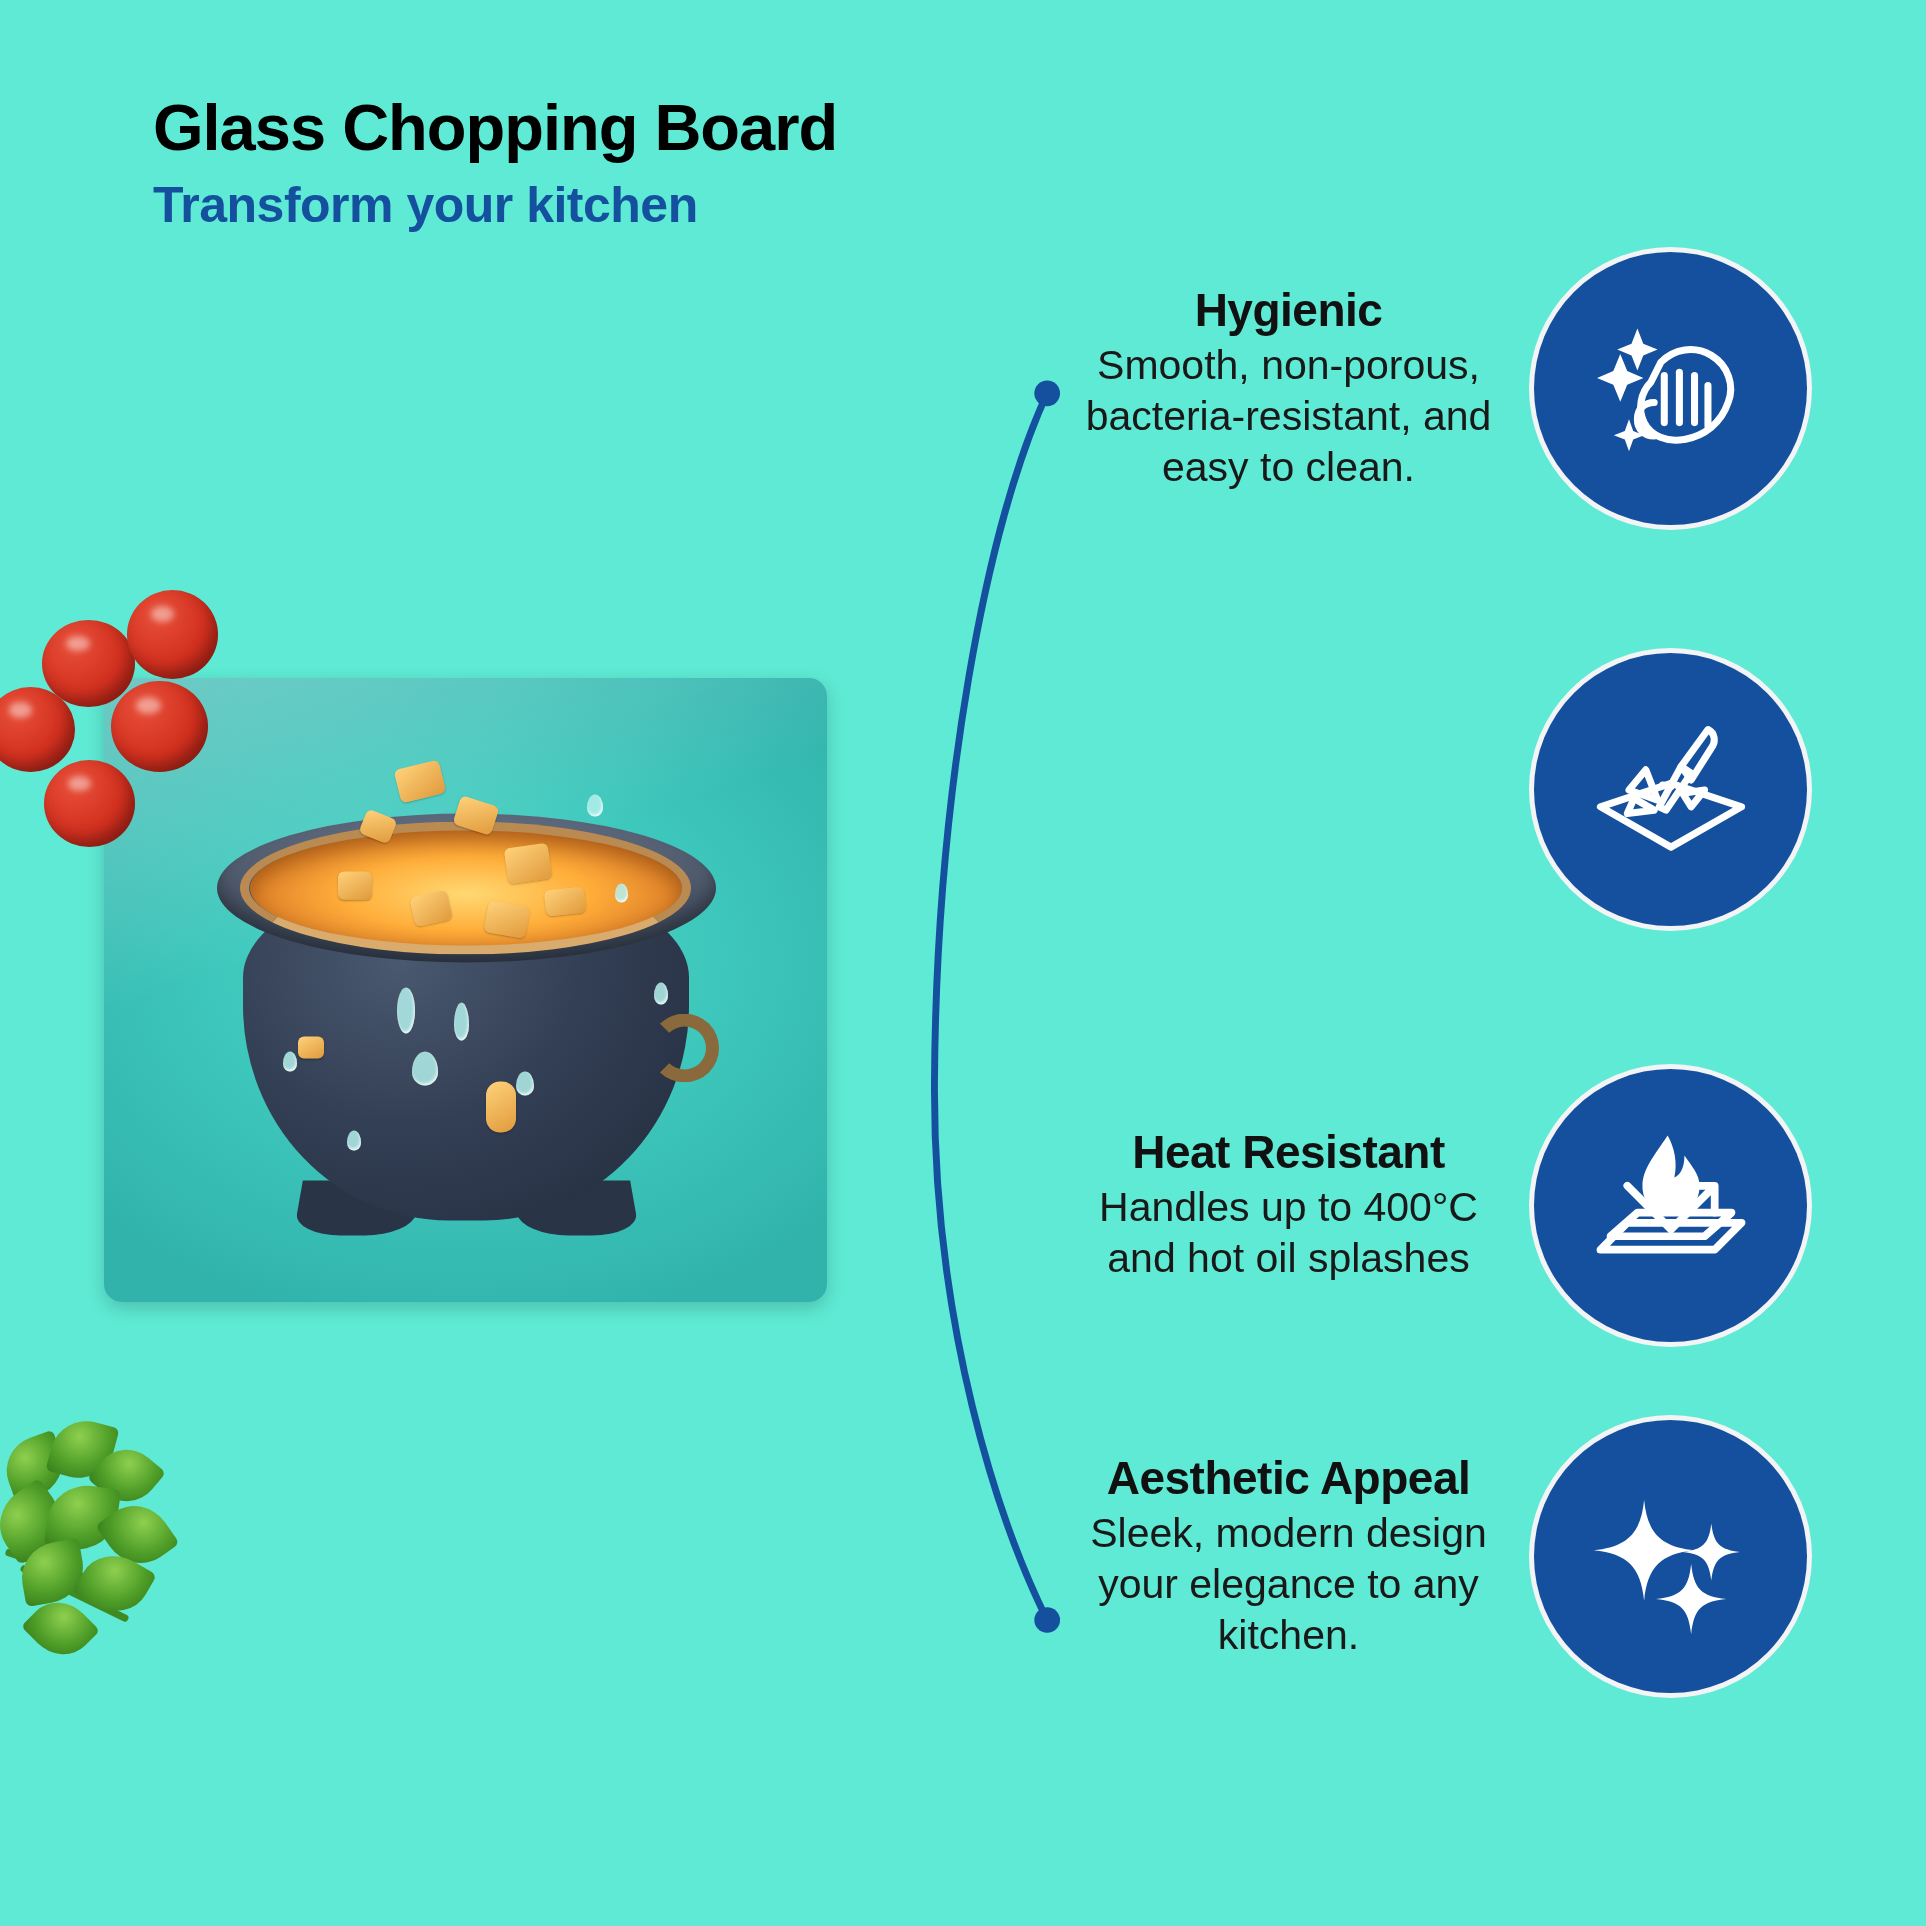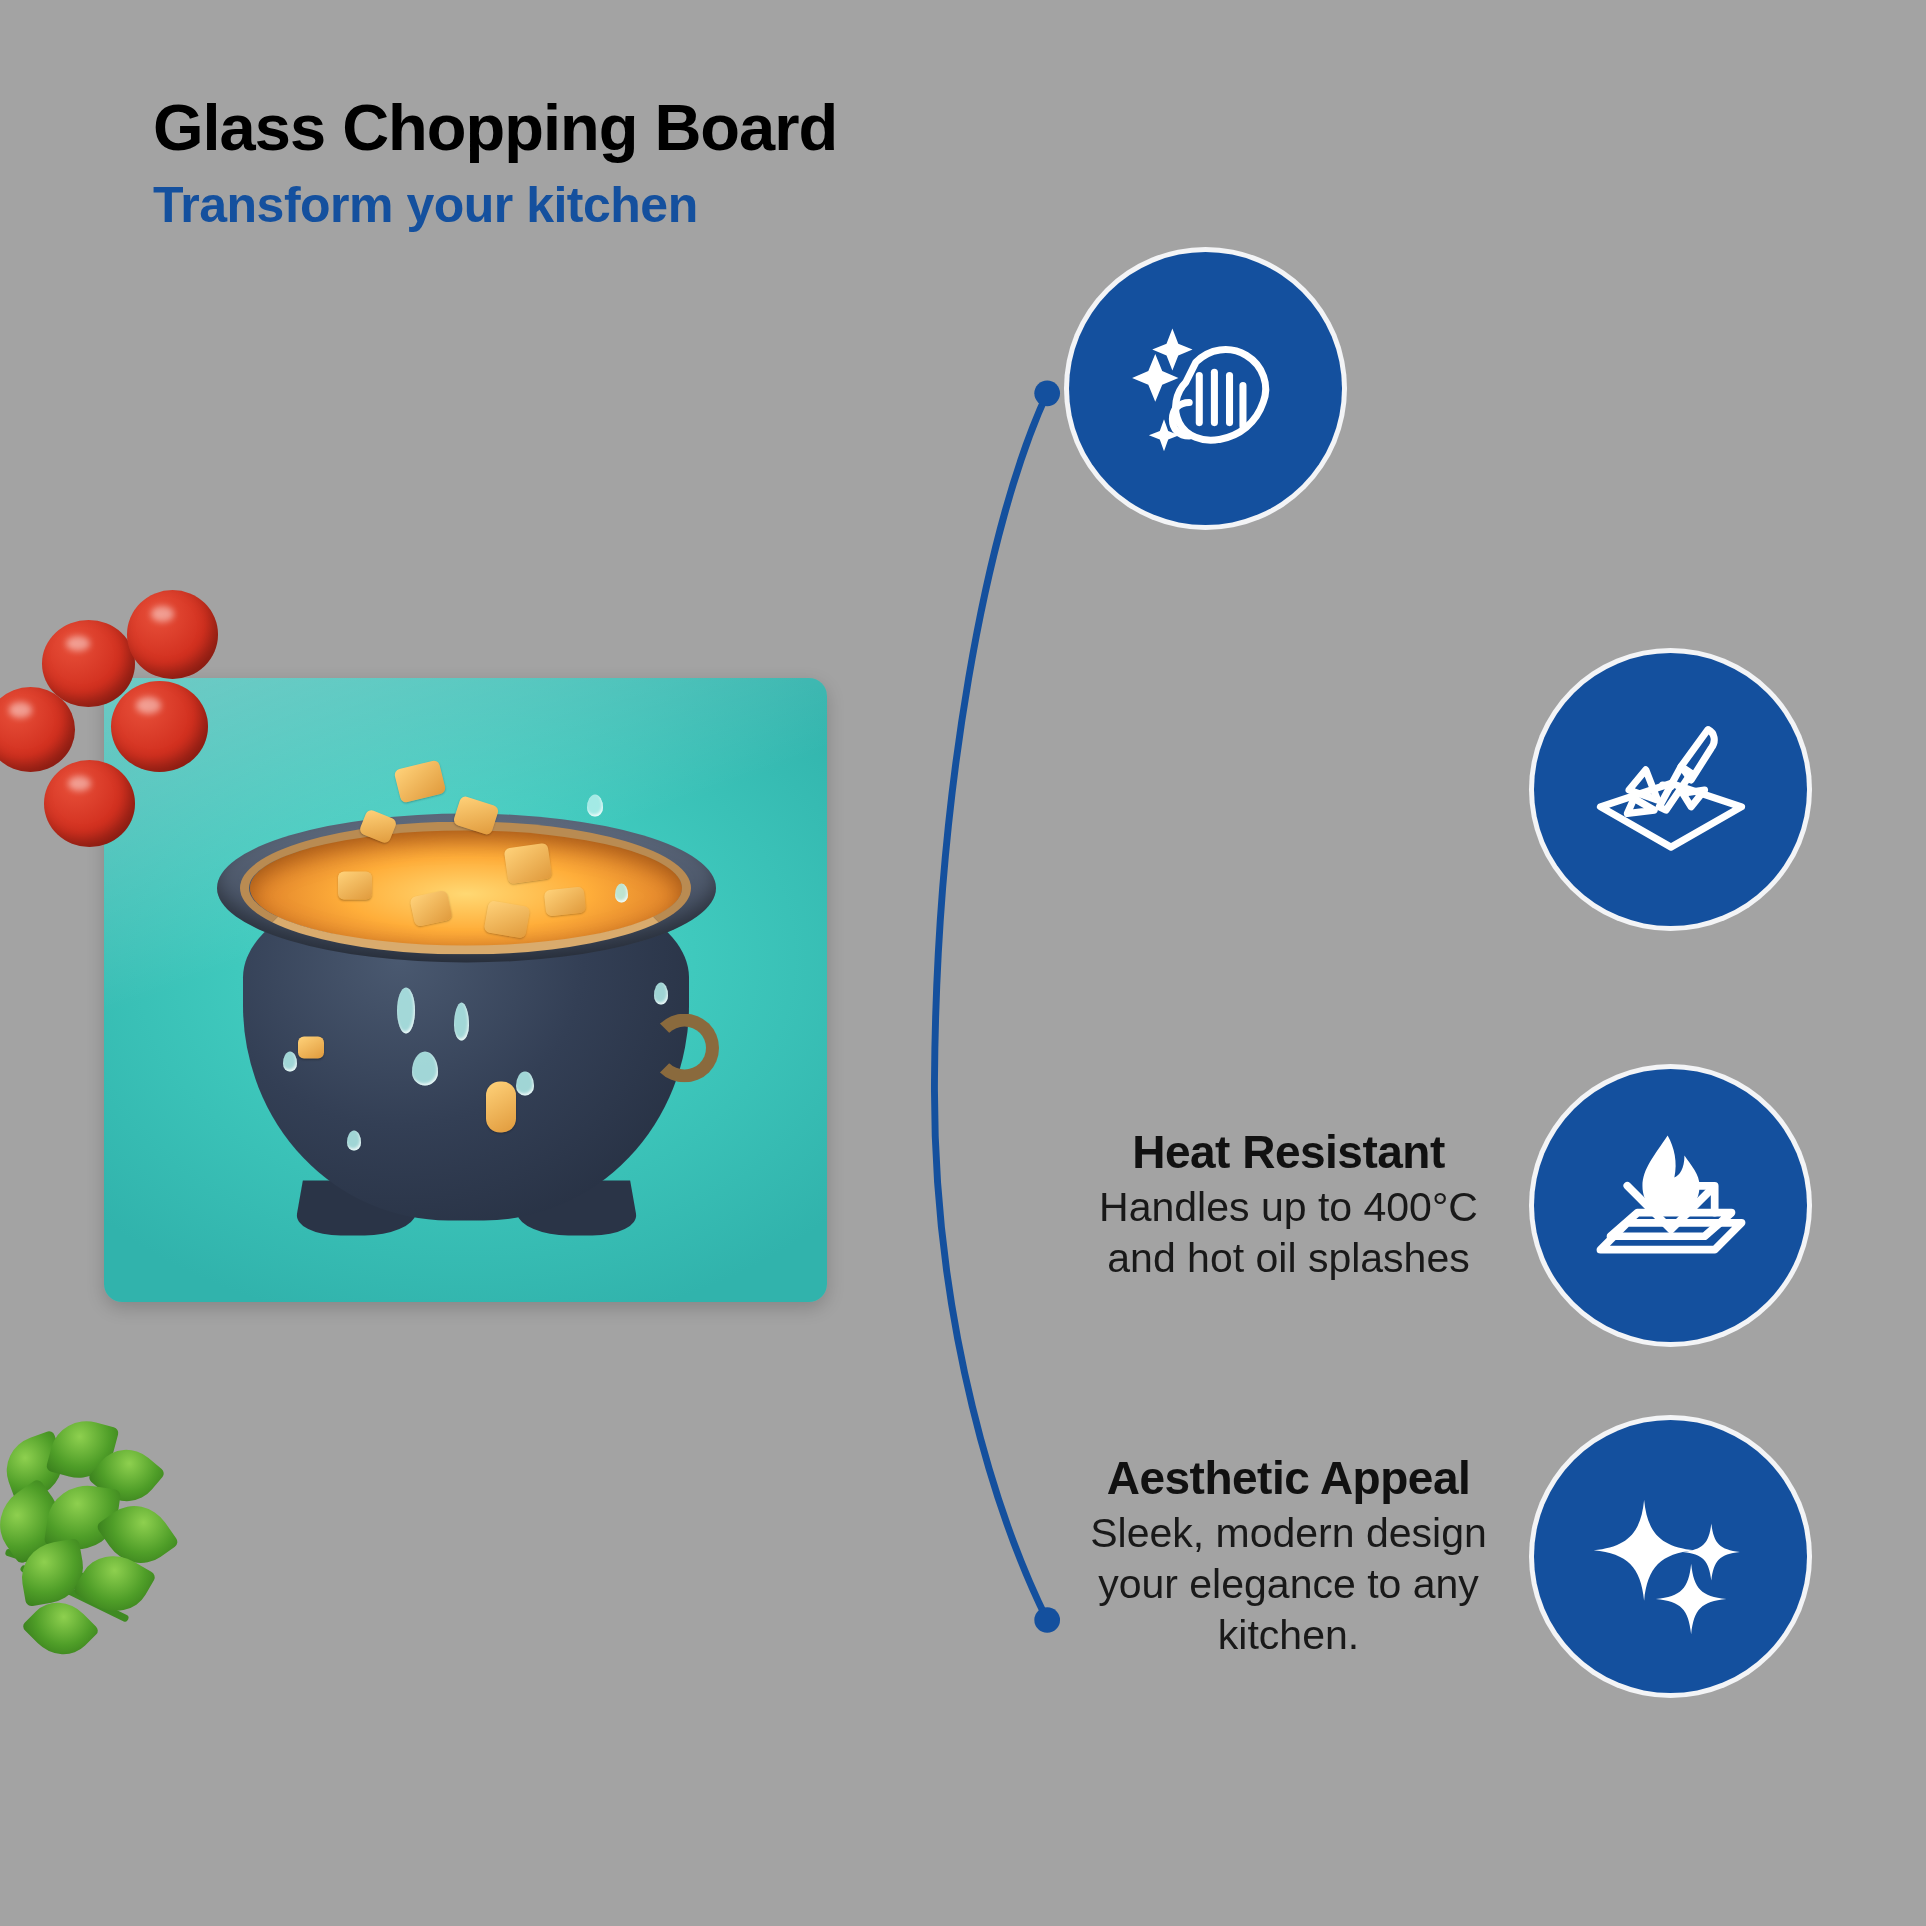--- a/index.html
+++ b/index.html
@@ -2,21 +2,21 @@
 <html><head>
 <meta charset="utf-8">
 <style>
   * { margin:0; padding:0; box-sizing:border-box; }
   html, body {
     width:1927px; height:1927px;
     background:#ffffff;
     font-family:"Liberation Sans", sans-serif;
     overflow:hidden;
   }
-  #canvas { position:relative; width:1927px; height:1927px; background:#a3a3a3; }
+  #canvas { position:relative; width:1927px; height:1927px; background:#5eead4; }
 
   
   .header { position:absolute; left:153px; top:94px; }
   .title {
     font-size:65px; font-weight:bold; color:#000000;
     letter-spacing:-1px; line-height:1.05; white-space:nowrap;
   }
   .subtitle {
     font-size:50px; font-weight:bold; color:#14509E;
     letter-spacing:-0.5px; line-height:1.1; margin-top:16px; white-space:nowrap;
@@ -194,20 +194,24 @@
 
   <div class="connector">
     <svg width="257" height="1386" viewBox="0 0 260 1400">
       <path d="M 158 66 C 96 200, 46 470, 44 760 C 42 1010, 110 1210, 158 1307" fill="none" stroke="#14509E" stroke-width="7" stroke-linecap="round"></path>
       <circle cx="158" cy="66" r="13" fill="#14509E"></circle>
       <circle cx="158" cy="1307" r="13" fill="#14509E"></circle>
     </svg>
   </div>
 
   <div class="feature" style="left:1069px; top:252px;">
+    <div class="feature-text">
+      <div class="feature-title">Hygienic</div>
+      <div class="feature-desc">Smooth, non-porous, bacteria-resistant, and easy to clean.</div>
+    </div>
     <div class="icon-badge">
       <svg viewBox="0 0 100 100" fill="none" stroke="#ffffff" stroke-width="4.2" stroke-linecap="round" stroke-linejoin="round">
         <path d="M44 34 C52 26, 64 24, 74 30 C84 36, 88 48, 84 58 C80 70, 70 78, 58 80 C48 82, 38 78, 34 70 C30 62, 32 52, 38 46 Z"></path>
         <path d="M46 42 L46 70"></path>
         <path d="M55 40 L55 70"></path>
         <path d="M64 42 L64 70"></path>
         <path d="M72 48 L72 72"></path>
         <path d="M40 58 C34 58, 30 62, 30 68 C30 74, 34 78, 40 78"></path>
         <path d="M30 14 L33.5 23 L42 26.5 L33.5 30 L30 39 L26.5 30 L18 26.5 L26.5 23 Z" fill="#ffffff" stroke="none"></path>
         <path d="M15 36 L19.5 47 L30 51.5 L19.5 56 L15 67 L10.5 56 L0 51.5 L10.5 47 Z" fill="#ffffff" stroke="none" transform="translate(6,-4) scale(0.92)"></path>

